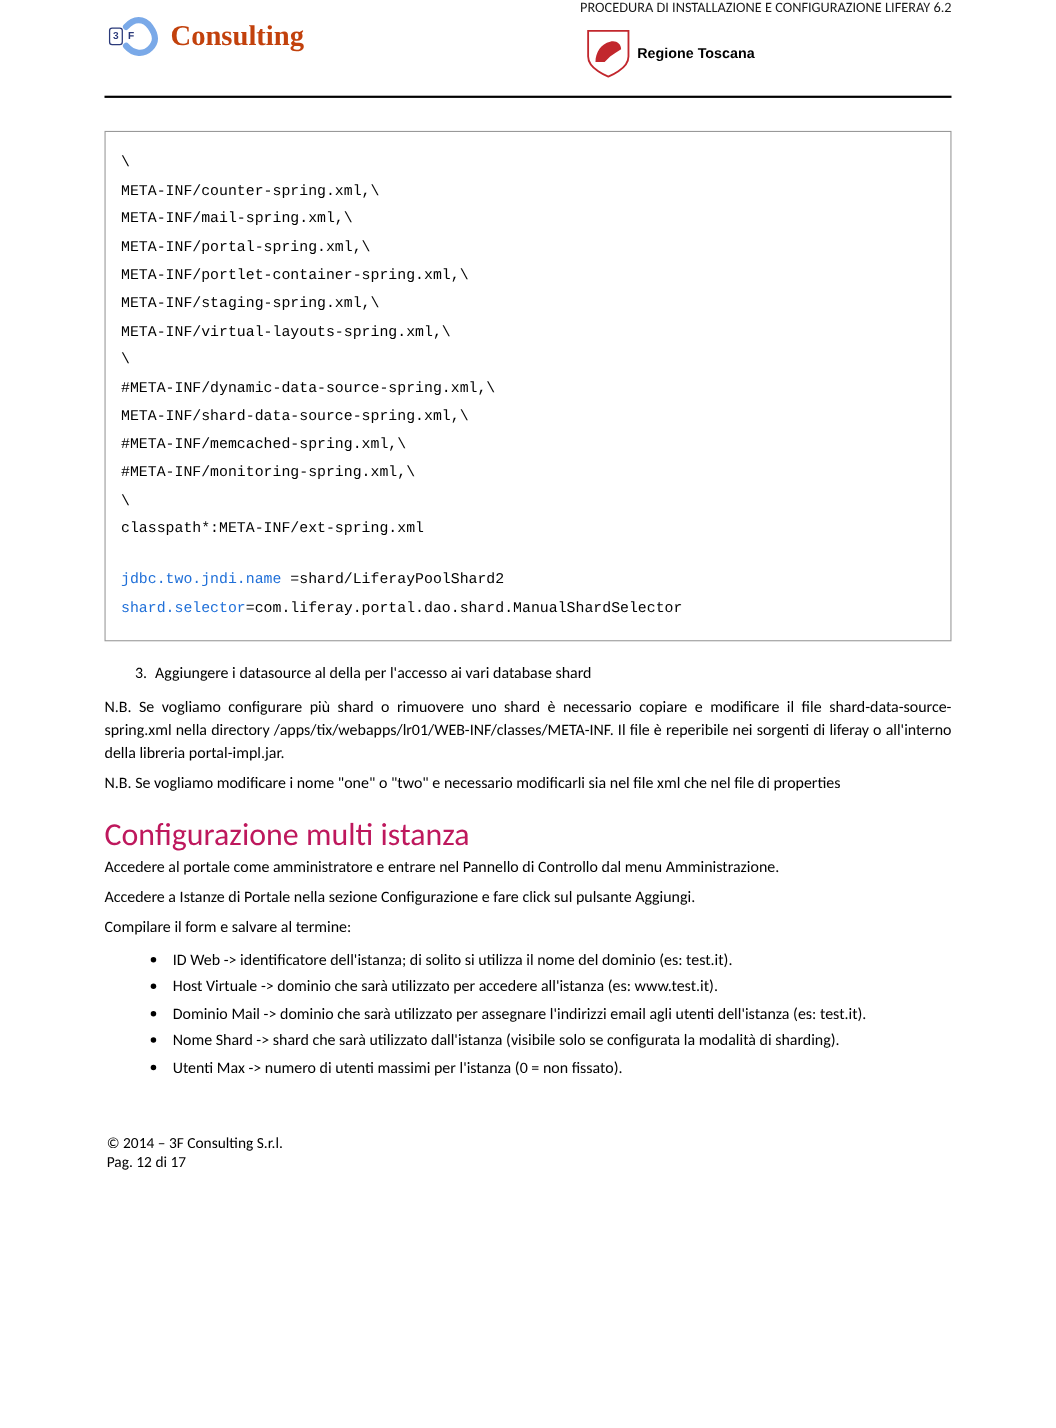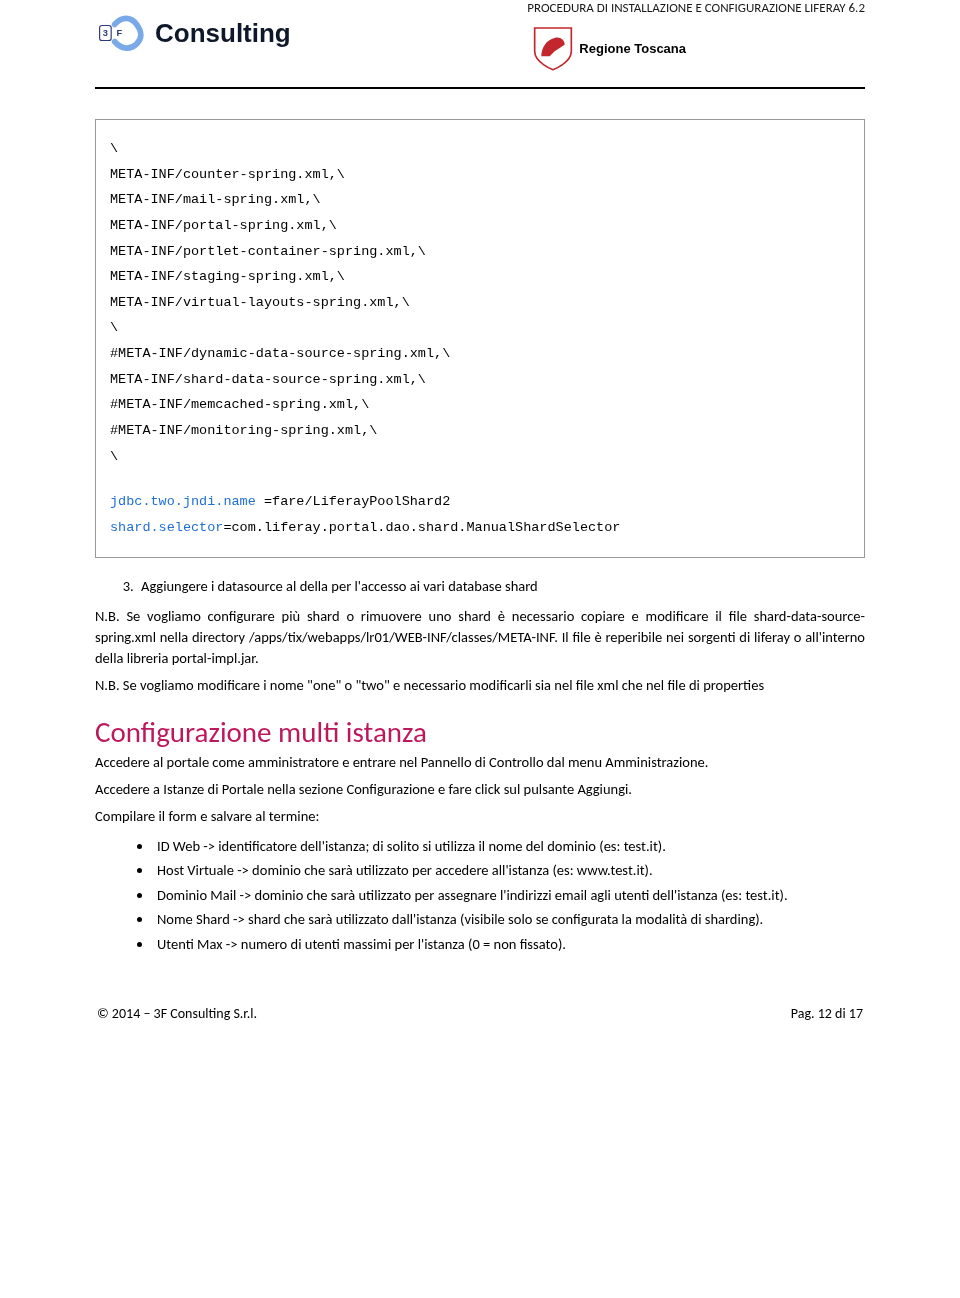--- a/index.html
+++ b/index.html
@@ -29,24 +29,24 @@
   .logo-3f-icon {
     display: flex;
     align-items: center;
     gap: 2px;
   }
   .logo-3f-inf {
     width: 52px;
     height: 42px;
   }
   .logo-3f-text {
-    font-family: Liberation Sans, sans-serif;
+    font-family: Liberation Serif, serif;
     font-weight: bold;
     font-size: 26px;
-    color: #0f172a;
+    color: #c2410c;
     letter-spacing: 0px;
   }
   .header-row {
     display: flex;
     justify-content: space-between;
     align-items: flex-start;
   }
   .regione {
     display: flex;
     align-items: center;
@@ -111,20 +111,21 @@
     list-style: disc;
     padding-left: 4px;
     margin-bottom: 2px;
   }
   .footer {
     display: flex;
     justify-content: space-between;
     font-size: 14px;
     margin-top: 50px;
     padding: 0 2px;
+    flex-direction: column;
   }
 </style>
 </head>
 <body>
 
 <div class="page">
 
   <div class="header-row">
     <div class="logo-3f">
       <div class="logo-3f-icon">
@@ -159,22 +160,23 @@
       <p>META-INF/portal-spring.xml,\</p>
       <p>META-INF/portlet-container-spring.xml,\</p>
       <p>META-INF/staging-spring.xml,\</p>
       <p>META-INF/virtual-layouts-spring.xml,\</p>
       <p>\</p>
       <p>#META-INF/dynamic-data-source-spring.xml,\</p>
       <p>META-INF/shard-data-source-spring.xml,\</p>
       <p>#META-INF/memcached-spring.xml,\</p>
       <p>#META-INF/monitoring-spring.xml,\</p>
       <p>\</p>
+      <p>classpath*:META-INF/ext-spring.xml</p>
       <div class="code-spacer"></div>
-      <p><span class="code-blue">jdbc.two.jndi.name</span><span> =fare/LiferayPoolShard2</span></p>
+      <p><span class="code-blue">jdbc.two.jndi.name</span><span> =shard/LiferayPoolShard2</span></p>
       <p><span class="code-blue">shard.selector</span><span>=com.liferay.portal.dao.shard.ManualShardSelector</span></p>
     </div>
   </div>
 
   <ol class="num-list" start="3">
     <li>Aggiungere i datasource al della per l'accesso ai vari database shard</li>
   </ol>
 
   <p class="body-p">N.B. Se vogliamo configurare più shard o rimuovere uno shard è necessario copiare e modificare il file shard-data-source-spring.xml nella directory /apps/tix/webapps/lr01/WEB-INF/classes/META-INF. Il file è reperibile nei sorgenti di liferay o all'interno della libreria portal-impl.jar.</p>
   <p class="body-p">N.B. Se vogliamo modificare i nome "one" o "two" e necessario modificarli sia nel file xml che nel file di properties</p>

